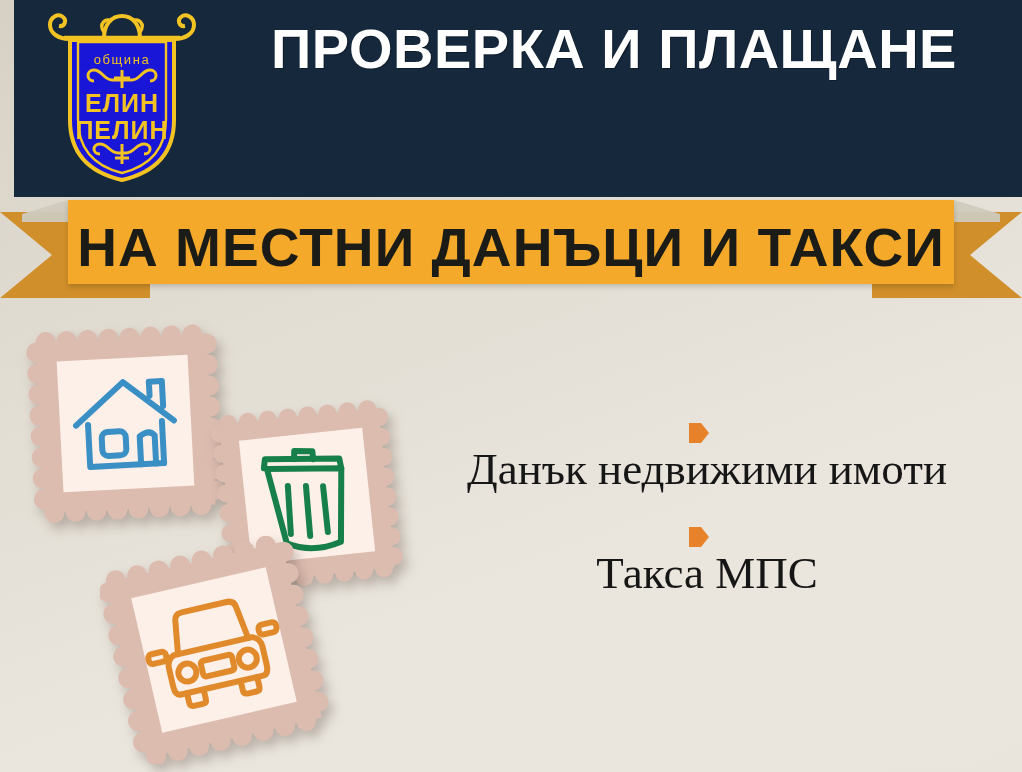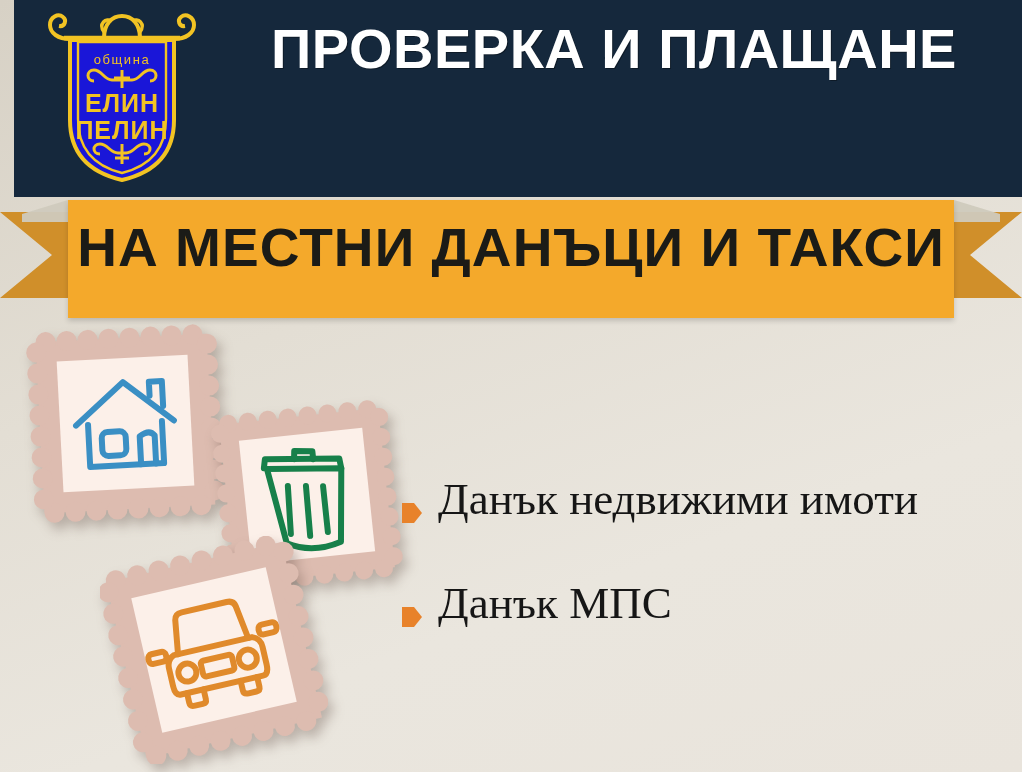--- a/index.html
+++ b/index.html
@@ -61,21 +61,21 @@
     clip-path:polygon(0 14px,46px 0,60px 0,60px 22px,0 22px);
     opacity:.95;
   }
   .ribbon .fold-r{
     position:absolute;right:22px;top:4px;width:60px;height:22px;
     background:#cfcabd;
     clip-path:polygon(0 0,14px 0,60px 14px,60px 22px,0 22px);
     opacity:.95;
   }
   .ribbon .band{
-    position:absolute;left:68px;top:4px;width:886px;height:118px;
+    position:absolute;left:68px;top:4px;width:886px;height:84px;
     background:#f4a92b;
     box-shadow:0 3px 5px rgba(0,0,0,.16);
   }
   .ribbon .band-text{
     position:absolute;left:0;top:0;width:886px;height:94px;
     display:flex;align-items:center;justify-content:center;
     color:#1b1b17;
     font-family:"Liberation Sans", sans-serif;
     font-weight:bold;
     font-size:54px;
@@ -93,22 +93,23 @@
 
   #stamp-house{left:18px;top:316px;}
   #stamp-trash{left:207px;top:396px;}
   #stamp-car{left:100px;top:536px;}
 
   
   .list{
     position:absolute;left:402px;top:420px;width:610px;
   }
   .list-item{
-    display:flex;align-items:flex-end;
+    display:flex;align-items:center;
     height:104px;
+    flex-direction:column;
   }
   .bullet{
     flex:0 0 auto;width:20px;height:24px;margin-right:16px;
     position:relative;top:1px;
   }
   .bullet svg{display:block;}
   .list-label{
     font-family:"Liberation Serif", serif;
     font-size:45px;
     color:#161616;
@@ -359,18 +360,18 @@
       <span class="list-label">Данък недвижими имоти</span>
     </div>
 
 
     <div class="list-item">
       <span class="bullet">
         <svg width="20" height="24" viewBox="0 0 20 24" xmlns="http://www.w3.org/2000/svg">
           <path d="M0 2 L12 2 L20 12 L12 22 L0 22 Z" fill="#e8822a"></path>
         </svg>
       </span>
-      <span class="list-label">Данък МПС</span>
+      <span class="list-label">Такса МПС</span>
     </div>
 
   </div>
 
 </div>
 
 </body></html>

